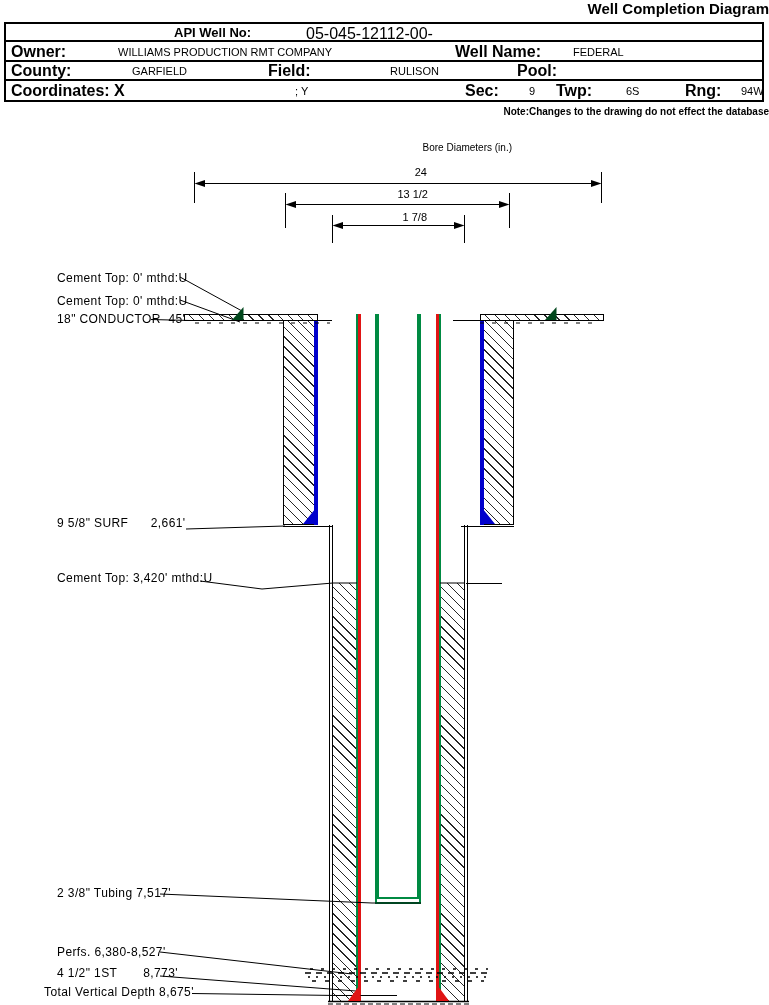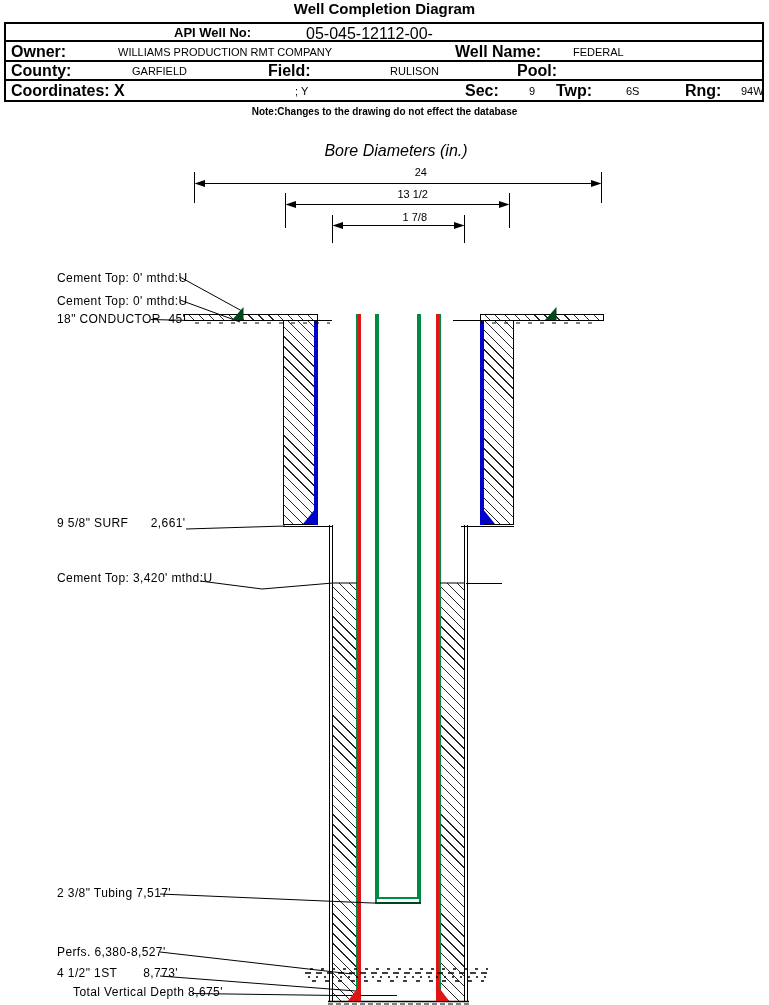--- a/index.html
+++ b/index.html
@@ -1,20 +1,20 @@
 <!DOCTYPE html>
 <html style="--casing_red: #e01414; --tubing_green: #008a42; --cement_blue: #0000cc; --marker_green: #00471c;"><head>
 <meta charset="utf-8">
 <style>
   html,body{margin:0;padding:0;background:#fff;}
   #app{position:relative;width:769px;height:1005px;background:#fff;
        font-family:"Liberation Sans",sans-serif;color:#000;overflow:hidden;}
   .abs{position:absolute;}
   .b{font-weight:bold;}
-  .ctr{text-align:center;}
+  .ctr{text-align:right;}
   
   #hdr-table{left:4px;top:22px;width:760px;height:80px;border:2px solid #000;box-sizing:border-box;}
   .hline{position:absolute;left:0;width:100%;height:2px;background:#000;}
   .cell{position:absolute;white-space:pre;}
   .lab14{font-size:16px;font-weight:bold;}
   .lab13{font-size:13px;font-weight:bold;}
   .val11{font-size:11px;}
   .val13{font-size:16px;}
   
   .hatch{background-image:repeating-linear-gradient(45deg,transparent 0 6px,rgba(0,0,0,.85) 6px 7px);}
@@ -58,21 +58,21 @@
     <div class="cell lab14" style="left:459px;top:58px">Sec:</div>
     <div class="cell val11" style="left:523px;top:61px">9</div>
     <div class="cell lab14" style="left:550px;top:58px">Twp:</div>
     <div class="cell val11" style="left:620px;top:61px">6S</div>
     <div class="cell lab14" style="left:679px;top:58px">Rng:</div>
     <div class="cell val11" style="left:735px;top:61px">94W</div>
   </div>
 
   <div class="abs ctr b" style="left:0;top:106px;width:769px;font-size:10px;">Note:Changes to the drawing do not effect the database</div>
 
-  <div class="abs ctr" style="left:296px;top:142px;width:200px;font-size:16px;font-style:italic;">Bore Diameters (in.)</div>
+  <div class="abs ctr" style="left:312px;top:142px;width:200px;font-size:10px;">Bore Diameters (in.)</div>
   <div class="abs dimlbl" style="left:397px;top:166px">24</div>
   <div class="abs dimlbl" style="left:398px;top:188px">13 1/2</div>
   <div class="abs dimlbl" style="left:397px;top:211px">1 7/8</div>
 
   <div class="abs hatch boxed" style="left:184px;top:314px;width:134px;height:7px;"></div>
   <div class="abs hatch boxed" style="left:480px;top:314px;width:124px;height:7px;"></div>
   <div class="abs hatch boxed" style="left:283px;top:320px;width:35px;height:205px;"></div>
   <div class="abs hatch boxed" style="left:480px;top:320px;width:34px;height:205px;"></div>
   <div class="abs blue" style="left:314px;top:320px;width:4px;height:205px;"></div>
   <div class="abs blue" style="left:480px;top:320px;width:4px;height:205px;"></div>
@@ -161,15 +161,15 @@
   </svg>
 
   <div class="abs lbl" style="left:57px;top:271px">Cement Top: 0' mthd:U</div>
   <div class="abs lbl" style="left:57px;top:294px">Cement Top: 0' mthd:U</div>
   <div class="abs lbl" style="left:57px;top:312px">18" CONDUCTOR  45'</div>
   <div class="abs lbl" style="left:57px;top:516px">9 5/8" SURF      2,661'</div>
   <div class="abs lbl" style="left:57px;top:571px">Cement Top: 3,420' mthd:U</div>
   <div class="abs lbl" style="left:57px;top:886px">2 3/8" Tubing 7,517'</div>
   <div class="abs lbl" style="left:57px;top:945px">Perfs. 6,380-8,527'</div>
   <div class="abs lbl" style="left:57px;top:966px">4 1/2" 1ST       8,773'</div>
-  <div class="abs lbl" style="left:73px;top:985px">Total Vertical Depth 8,675'</div>
+  <div class="abs lbl" style="left:44px;top:985px">Total Vertical Depth 8,675'</div>
 
 </div>
 
 </body></html>

